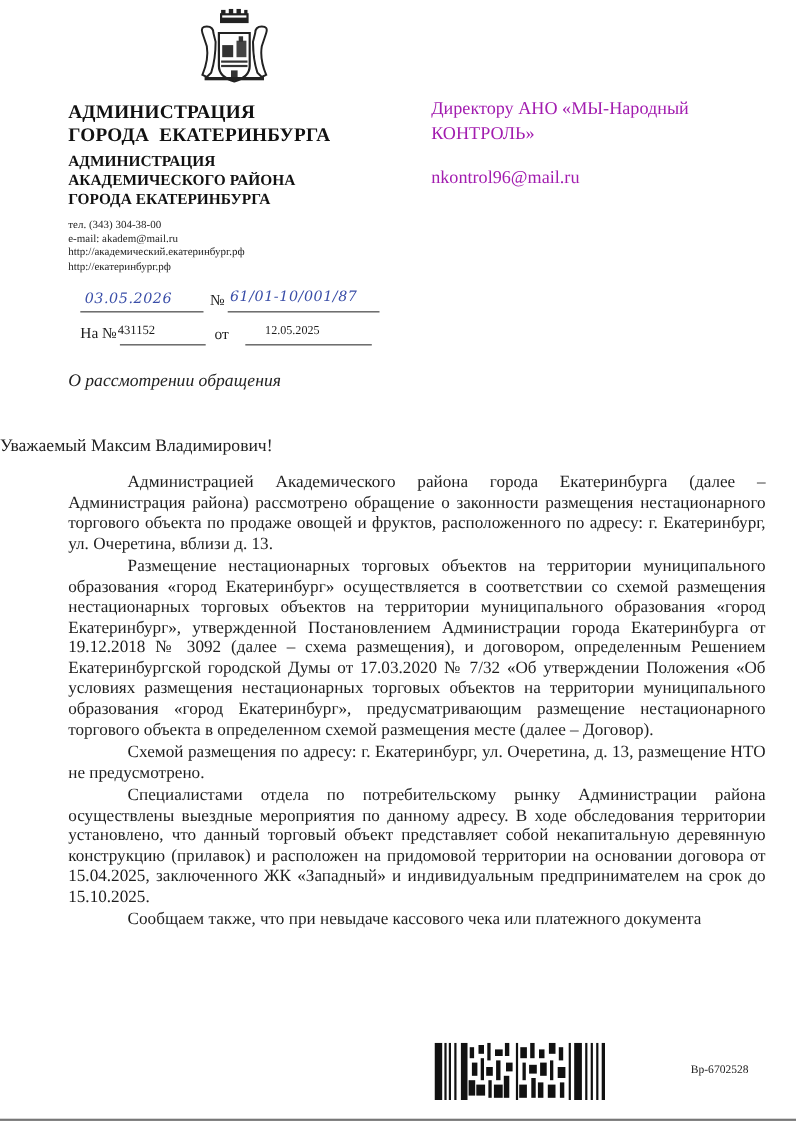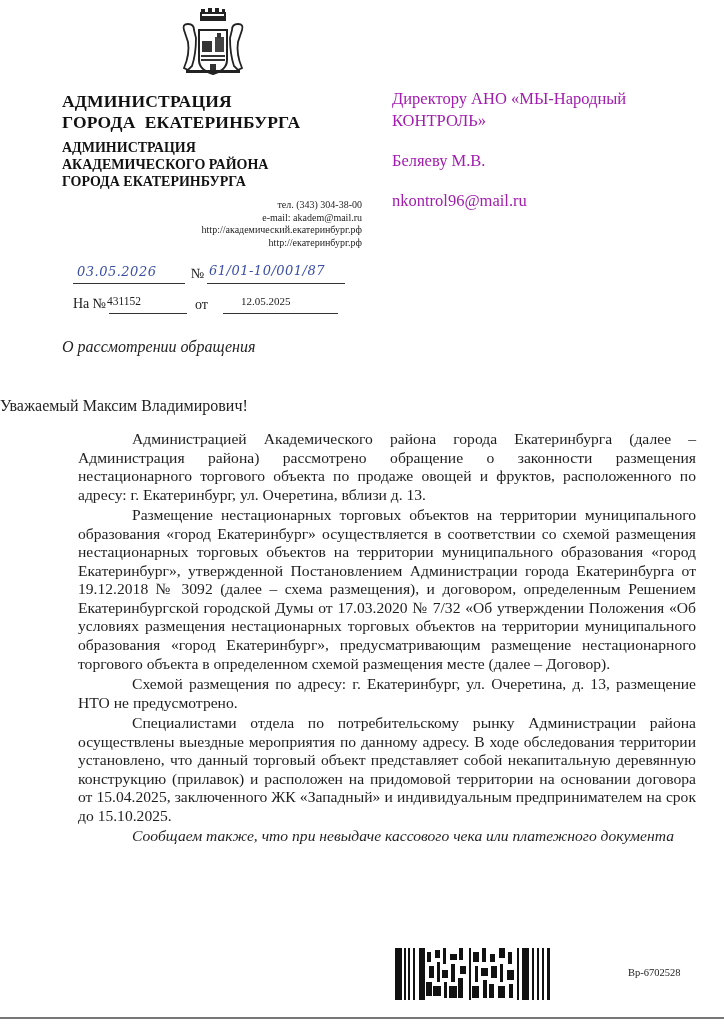--- a/index.html
+++ b/index.html
@@ -5,29 +5,29 @@
     html, body { margin: 0; padding: 0; background: #ffffff; }
     body {
       width: 724px; height: 1024px; position: relative; overflow: hidden;
       font-family: "Liberation Serif", "DejaVu Serif", serif; color: #1c1c1c;
     }
     .abs { position: absolute; }
     .emblem { left: 178px; top: 8px; width: 70px; height: 76px; }
     .hdr { left: 62px; width: 300px; text-align: left; font-weight: bold; color: #111; }
     .h1 { top: 91px; font-size: 17.5px; line-height: 21px; letter-spacing: 0.2px; }
     .h2 { top: 139px; font-size: 14px; line-height: 17px; }
-    .contacts { left: 62px; width: 300px; top: 199px; text-align: right; font-size: 10px; line-height: 12.5px; color: #222; }
+    .contacts { left: 62px; width: 300px; top: 199px; text-align: left; font-size: 10px; line-height: 12.5px; color: #222; }
     .hw { font-family: "DejaVu Serif", serif; font-style: italic; color: #3a4ea8; font-size: 13px; letter-spacing: 0.5px; }
     .uline { position: absolute; border-bottom: 1px solid #333; }
     .recipient { left: 392px; top: 88px; width: 300px; font-size: 16.5px; line-height: 22px; color: #a21caf; }
     .recipient p { margin: 0 0 20px 0; }
     .subject { left: 62px; top: 338px; font-size: 16px; color: #222; font-style: italic; }
     .greeting { left: 0; width: 724px; top: 397px; text-align: left; font-size: 16px; color: #222; }
     .body-text { left: 62px; top: 430px; width: 634px; font-size: 15.6px; line-height: 18.55px; text-align: justify; color: #1e1e1e; }
-    .body-text p { margin: 0 0 2px 16px; text-indent: 54px; }
+    .body-text p { margin: 0 0 2px 0; text-indent: 54px; }
     .barcode { left: 395px; top: 948px; width: 170px; height: 52px; }
     .docid { left: 628px; top: 967px; font-size: 10.5px; color: #222; }
     .bottom-rule { left: 0; top: 1017px; width: 724px; height: 2px; background: #777; }
   </style>
 </head>
 <body>
 
 <div class="abs emblem">
   <svg width="70" height="76" viewBox="0 0 70 76">
 
@@ -82,33 +82,32 @@
   <span class="abs" style="left:122px; top:4px; font-size:14px;">от</span>
   <span class="abs" style="left:168px; top:2px; font-size:11px;">12.05.2025</span>
   <div class="uline" style="left:150px; top:20px; width:115px;"></div>
 </div>
 
 <div class="abs recipient">
   <p>
     <span>Директору АНО «МЫ-Народный</span><br>
     <span>КОНТРОЛЬ»</span>
   </p>
-  <p style="margin-top:-2px;">Беляеву М.В.</p>
   <p style="margin-top:-2px;">nkontrol96@mail.ru</p>
 </div>
 
 <div class="abs subject">О рассмотрении обращения</div>
 <div class="abs greeting">Уважаемый Максим Владимирович!</div>
 
 <div class="abs body-text">
   <p>Администрацией Академического района города Екатеринбурга (далее – Администрация района) рассмотрено обращение о законности размещения нестационарного торгового объекта по продаже овощей и фруктов, расположенного по адресу: г. Екатеринбург, ул. Очеретина, вблизи д. 13.</p>
   <p>Размещение нестационарных торговых объектов на территории муниципального образования «город Екатеринбург» осуществляется в соответствии со схемой размещения нестационарных торговых объектов на территории муниципального образования «город Екатеринбург», утвержденной Постановлением Администрации города Екатеринбурга от 19.12.2018 № 3092 (далее – схема размещения), и договором, определенным Решением Екатеринбургской городской Думы от 17.03.2020 № 7/32 «Об утверждении Положения «Об условиях размещения нестационарных торговых объектов на территории муниципального образования «город Екатеринбург», предусматривающим размещение нестационарного торгового объекта в определенном схемой размещения месте (далее – Договор).</p>
   <p>Схемой размещения по адресу: г. Екатеринбург, ул. Очеретина, д. 13, размещение НТО не предусмотрено.</p>
   <p>Специалистами отдела по потребительскому рынку Администрации района осуществлены выездные мероприятия по данному адресу. В ходе обследования территории установлено, что данный торговый объект представляет собой некапитальную деревянную конструкцию (прилавок) и расположен на придомовой территории на основании договора от 15.04.2025, заключенного ЖК «Западный» и индивидуальным предпринимателем на срок до 15.10.2025.</p>
-  <p style="text-align:left;font-style:italic;">Сообщаем также, что при невыдаче кассового чека или платежного документа</p>
+  <p style="text-align:left;">Сообщаем также, что при невыдаче кассового чека или платежного документа</p>
 </div>
 
 <div class="abs barcode">
   <svg width="170" height="52" viewBox="0 0 170 52">
     <g fill="#111">
       <rect x="0" y="0" width="7" height="52"></rect>
       <rect x="9" y="0" width="2" height="52"></rect>
       <rect x="13" y="0" width="2" height="52"></rect>
       <rect x="18" y="0" width="2" height="52"></rect>
       <rect x="24" y="0" width="6" height="52"></rect>

